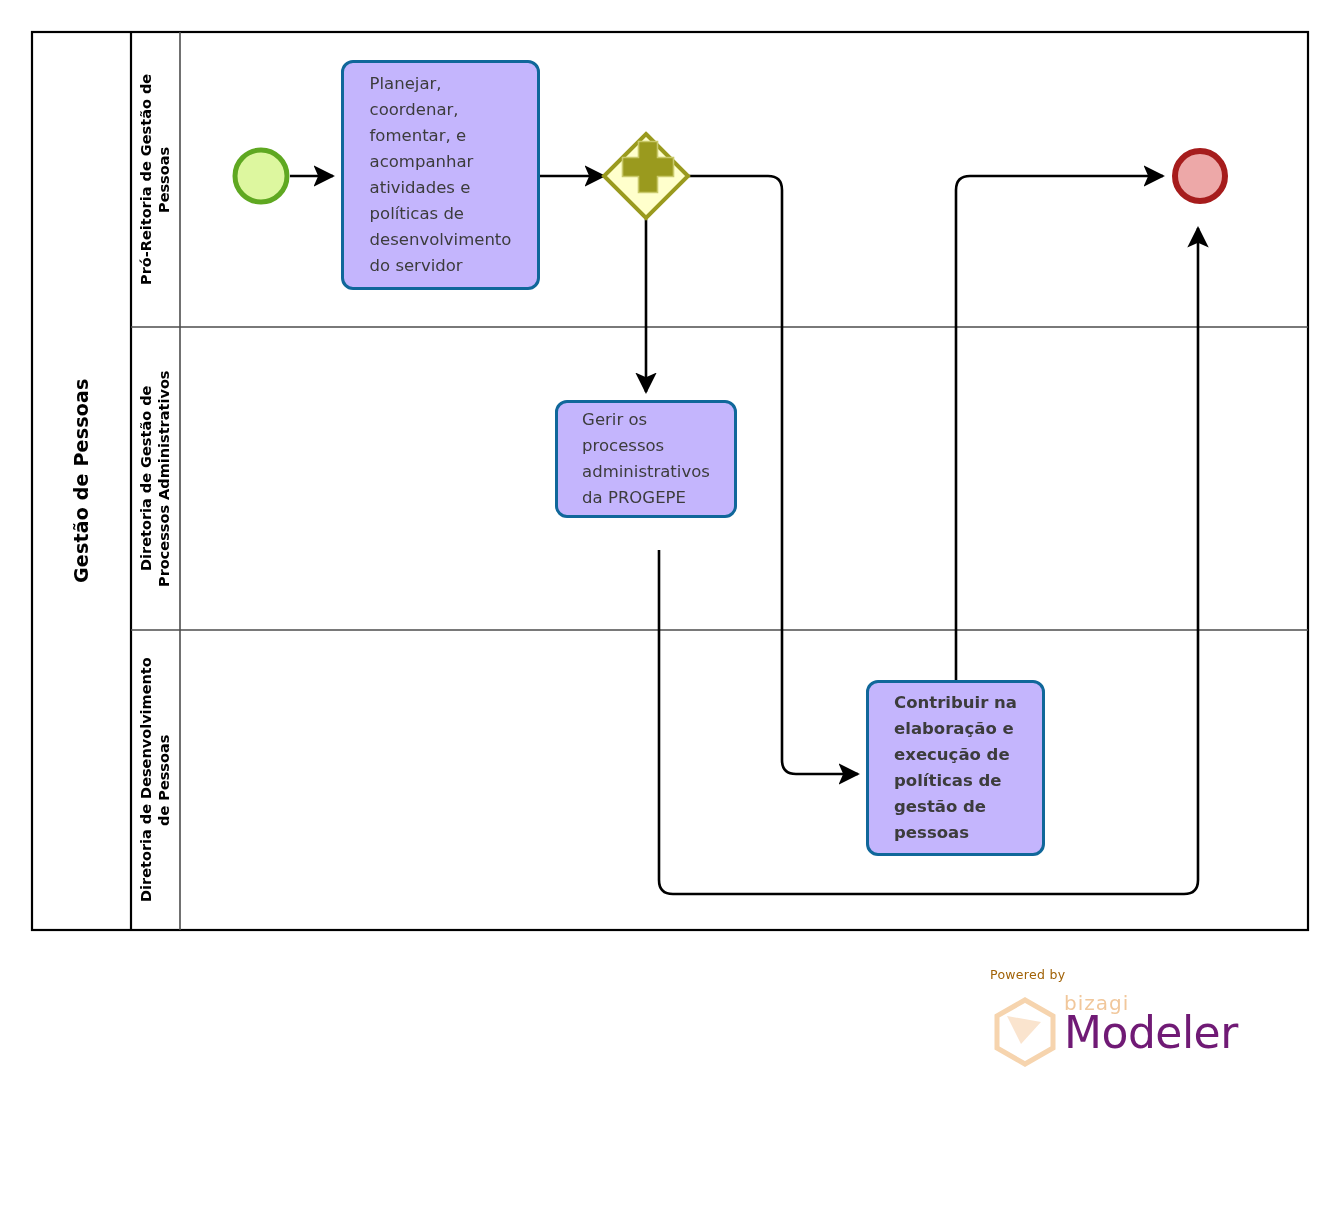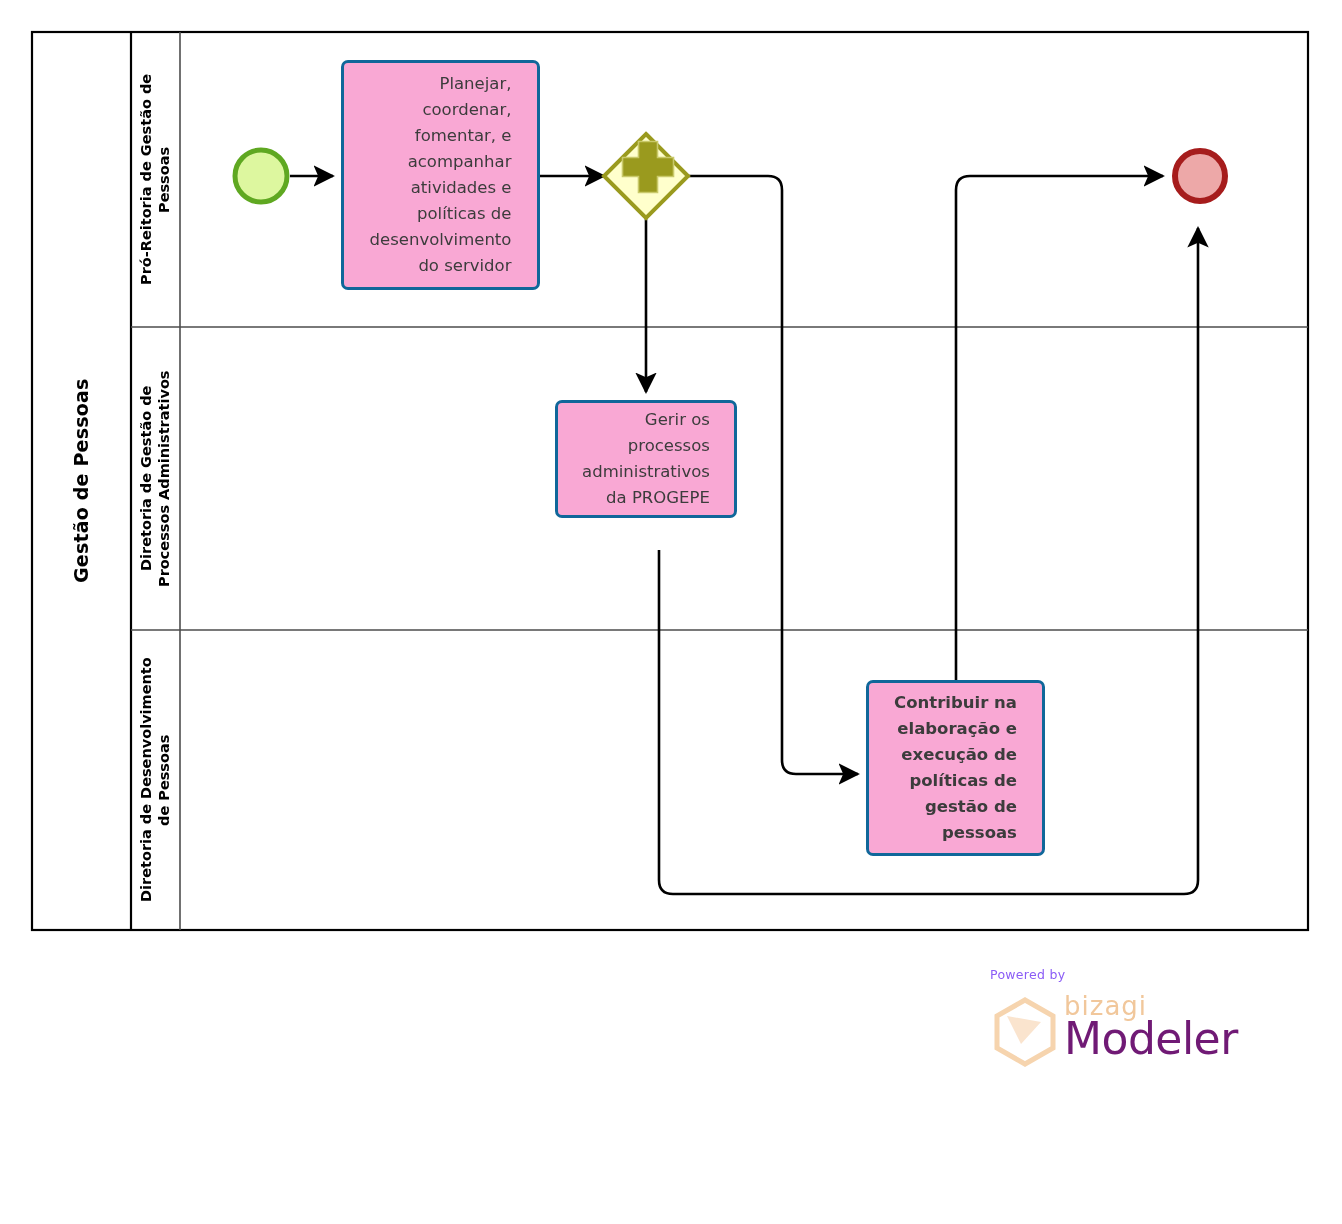--- a/index.html
+++ b/index.html
@@ -25,48 +25,48 @@
   #pool-title{ left:32px; top:32px; width:99px; height:898px; font-size:19px; letter-spacing:.2px;}
   #lane1-title{ left:131px; top:32px;  width:49px; height:295px; font-size:14.5px;}
   #lane2-title{ left:131px; top:327px; width:49px; height:303px; font-size:14.5px;}
   #lane3-title{ left:131px; top:630px; width:49px; height:300px; font-size:14.5px;}
 
   
   .task{
     position:absolute;
     box-sizing:border-box;
     border:3px solid #10679a;
-    border-radius:7px;
-    background:#f9a8d4;
+    border-radius:12px;
+    background:#c4b5fd;
     display:flex;align-items:center;justify-content:center;
-    text-align:right;
+    text-align:left;
     color:#3c3c3c;
     font-size:16.5px;
     line-height:1.58;
     white-space:pre-line;
     padding:3px 6px;
   }
   #task-planejar{ left:341px; top:60px;  width:199px; height:230px;}
   #task-gerir{    left:555px; top:400px; width:182px; height:118px;}
   #task-contribuir{left:866px;top:680px; width:179px; height:176px;font-weight:bold;}
 
   
   #bizagi{
     position:absolute;left:972px;top:967px;width:300px;height:105px;
     pointer-events:none;
   }
   #bizagi .pw{
-    position:absolute;left:18px;top:0;font-size:12.5px;color:#8b5cf6;
+    position:absolute;left:18px;top:0;font-size:12.5px;color:#a16207;
     letter-spacing:.3px;
   }
   #bizagi .wordmark{
     position:absolute;left:92px;top:26px;
   }
   #bizagi .bz{
-    font-size:26px;color:#f1c79b;letter-spacing:1px;line-height:1;
+    font-size:20px;color:#f1c79b;letter-spacing:1px;line-height:1;
     display:block;
   }
   #bizagi .md{
     font-size:44px;color:#701a75;line-height:1;display:block;margin-top:-2px;
     letter-spacing:-0.5px;
   }
 </style>
 </head>
 <body>
 

